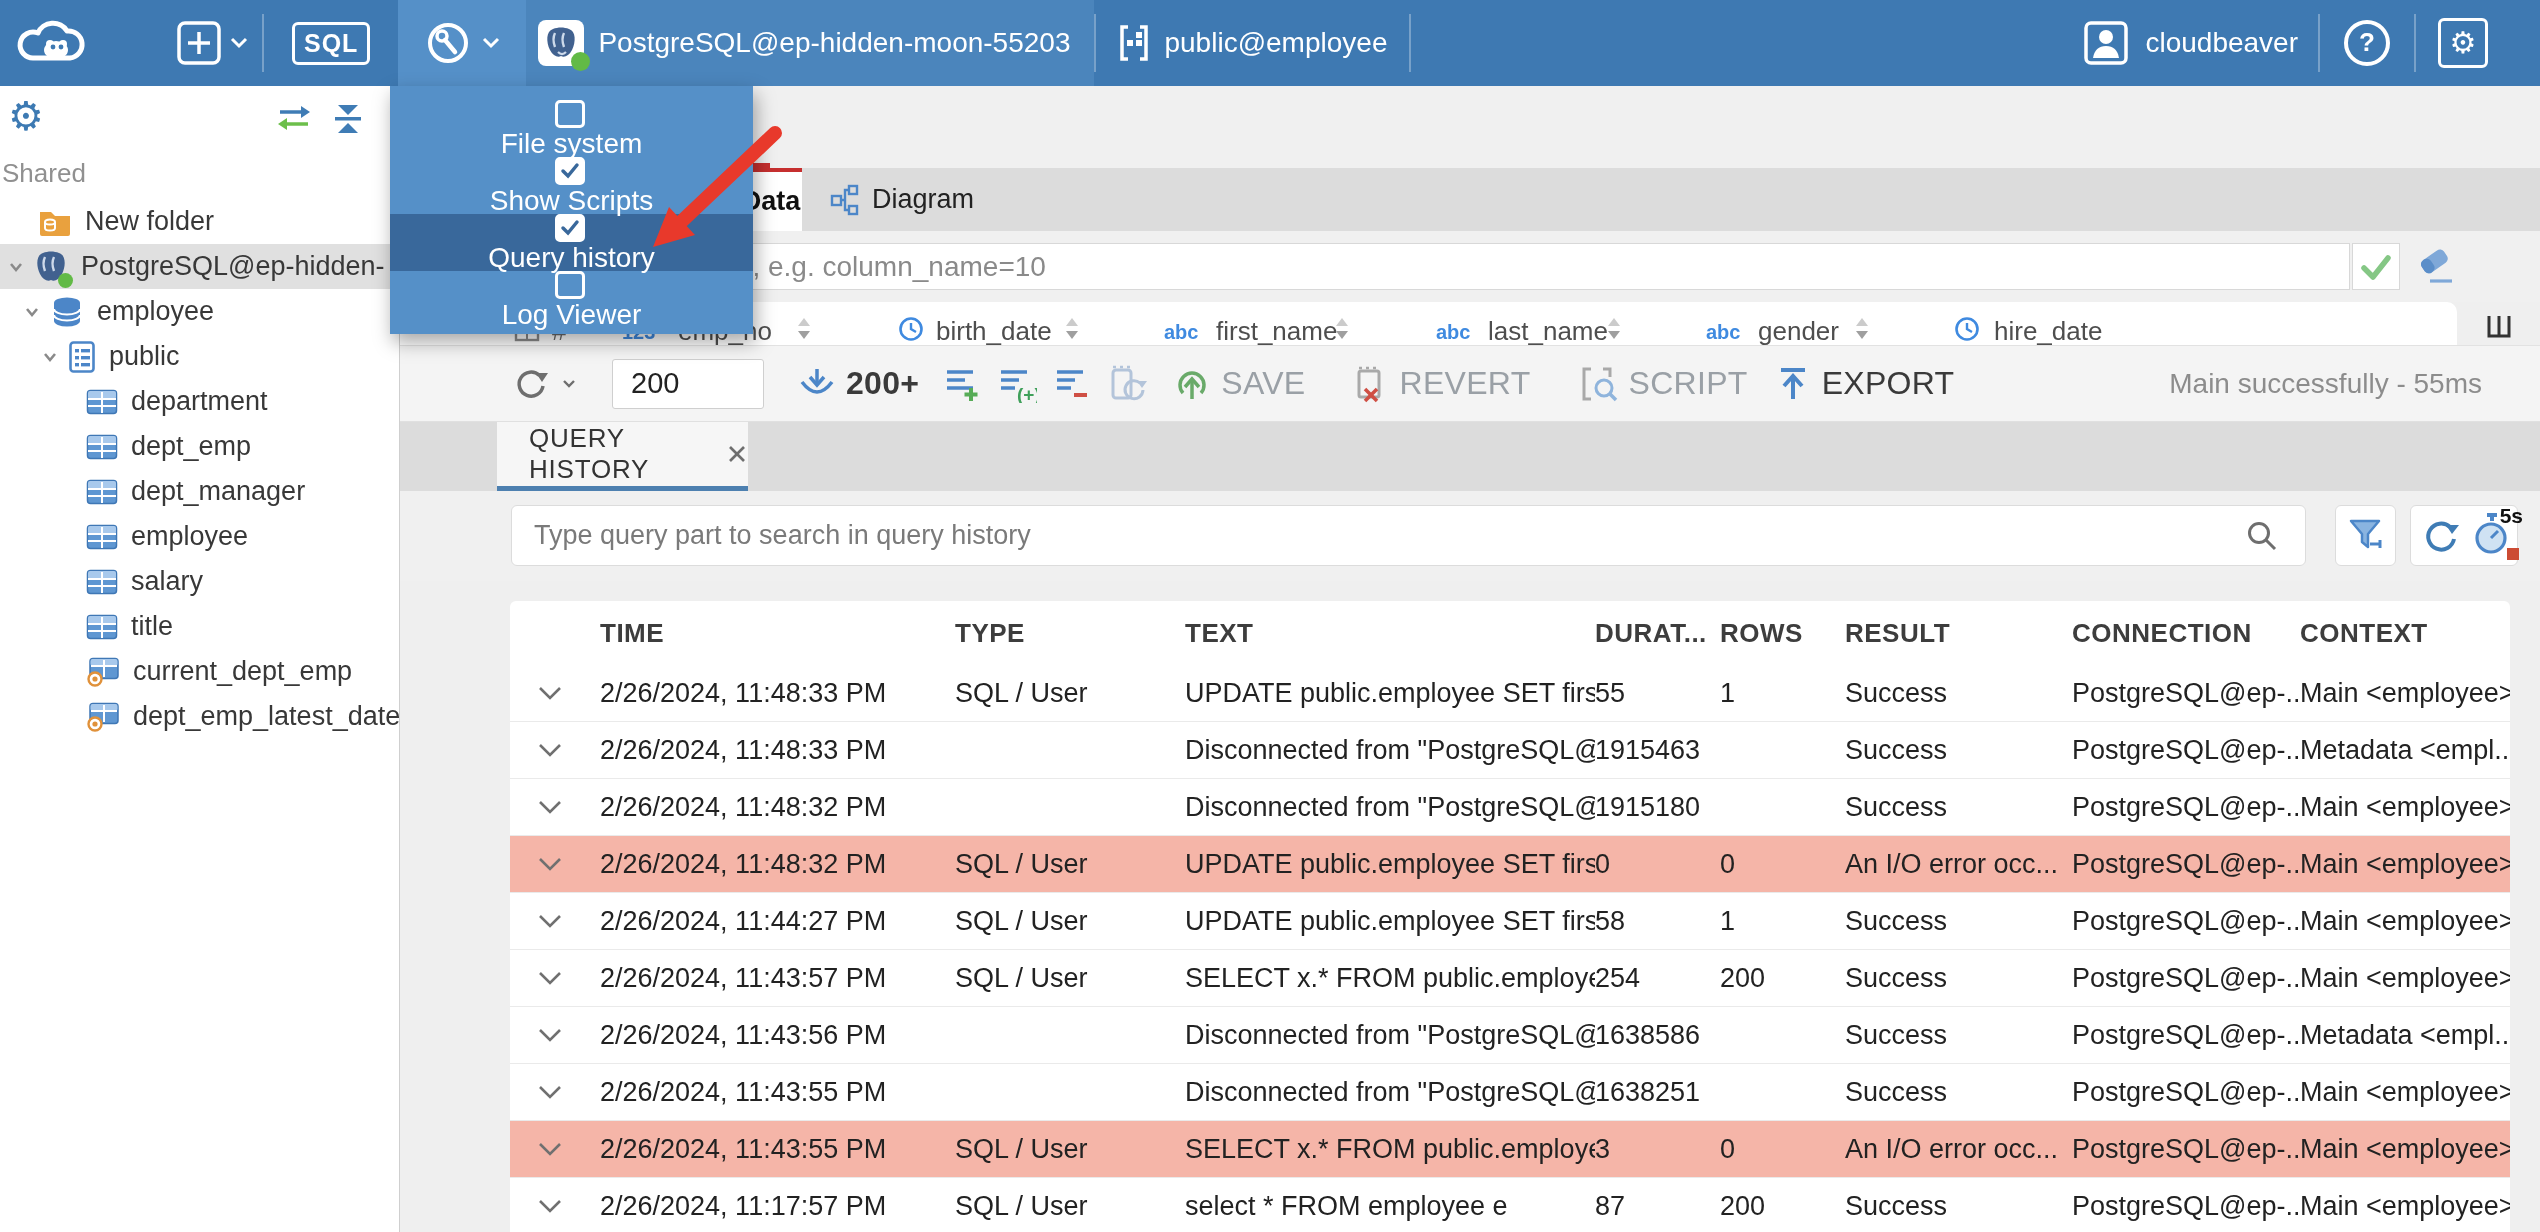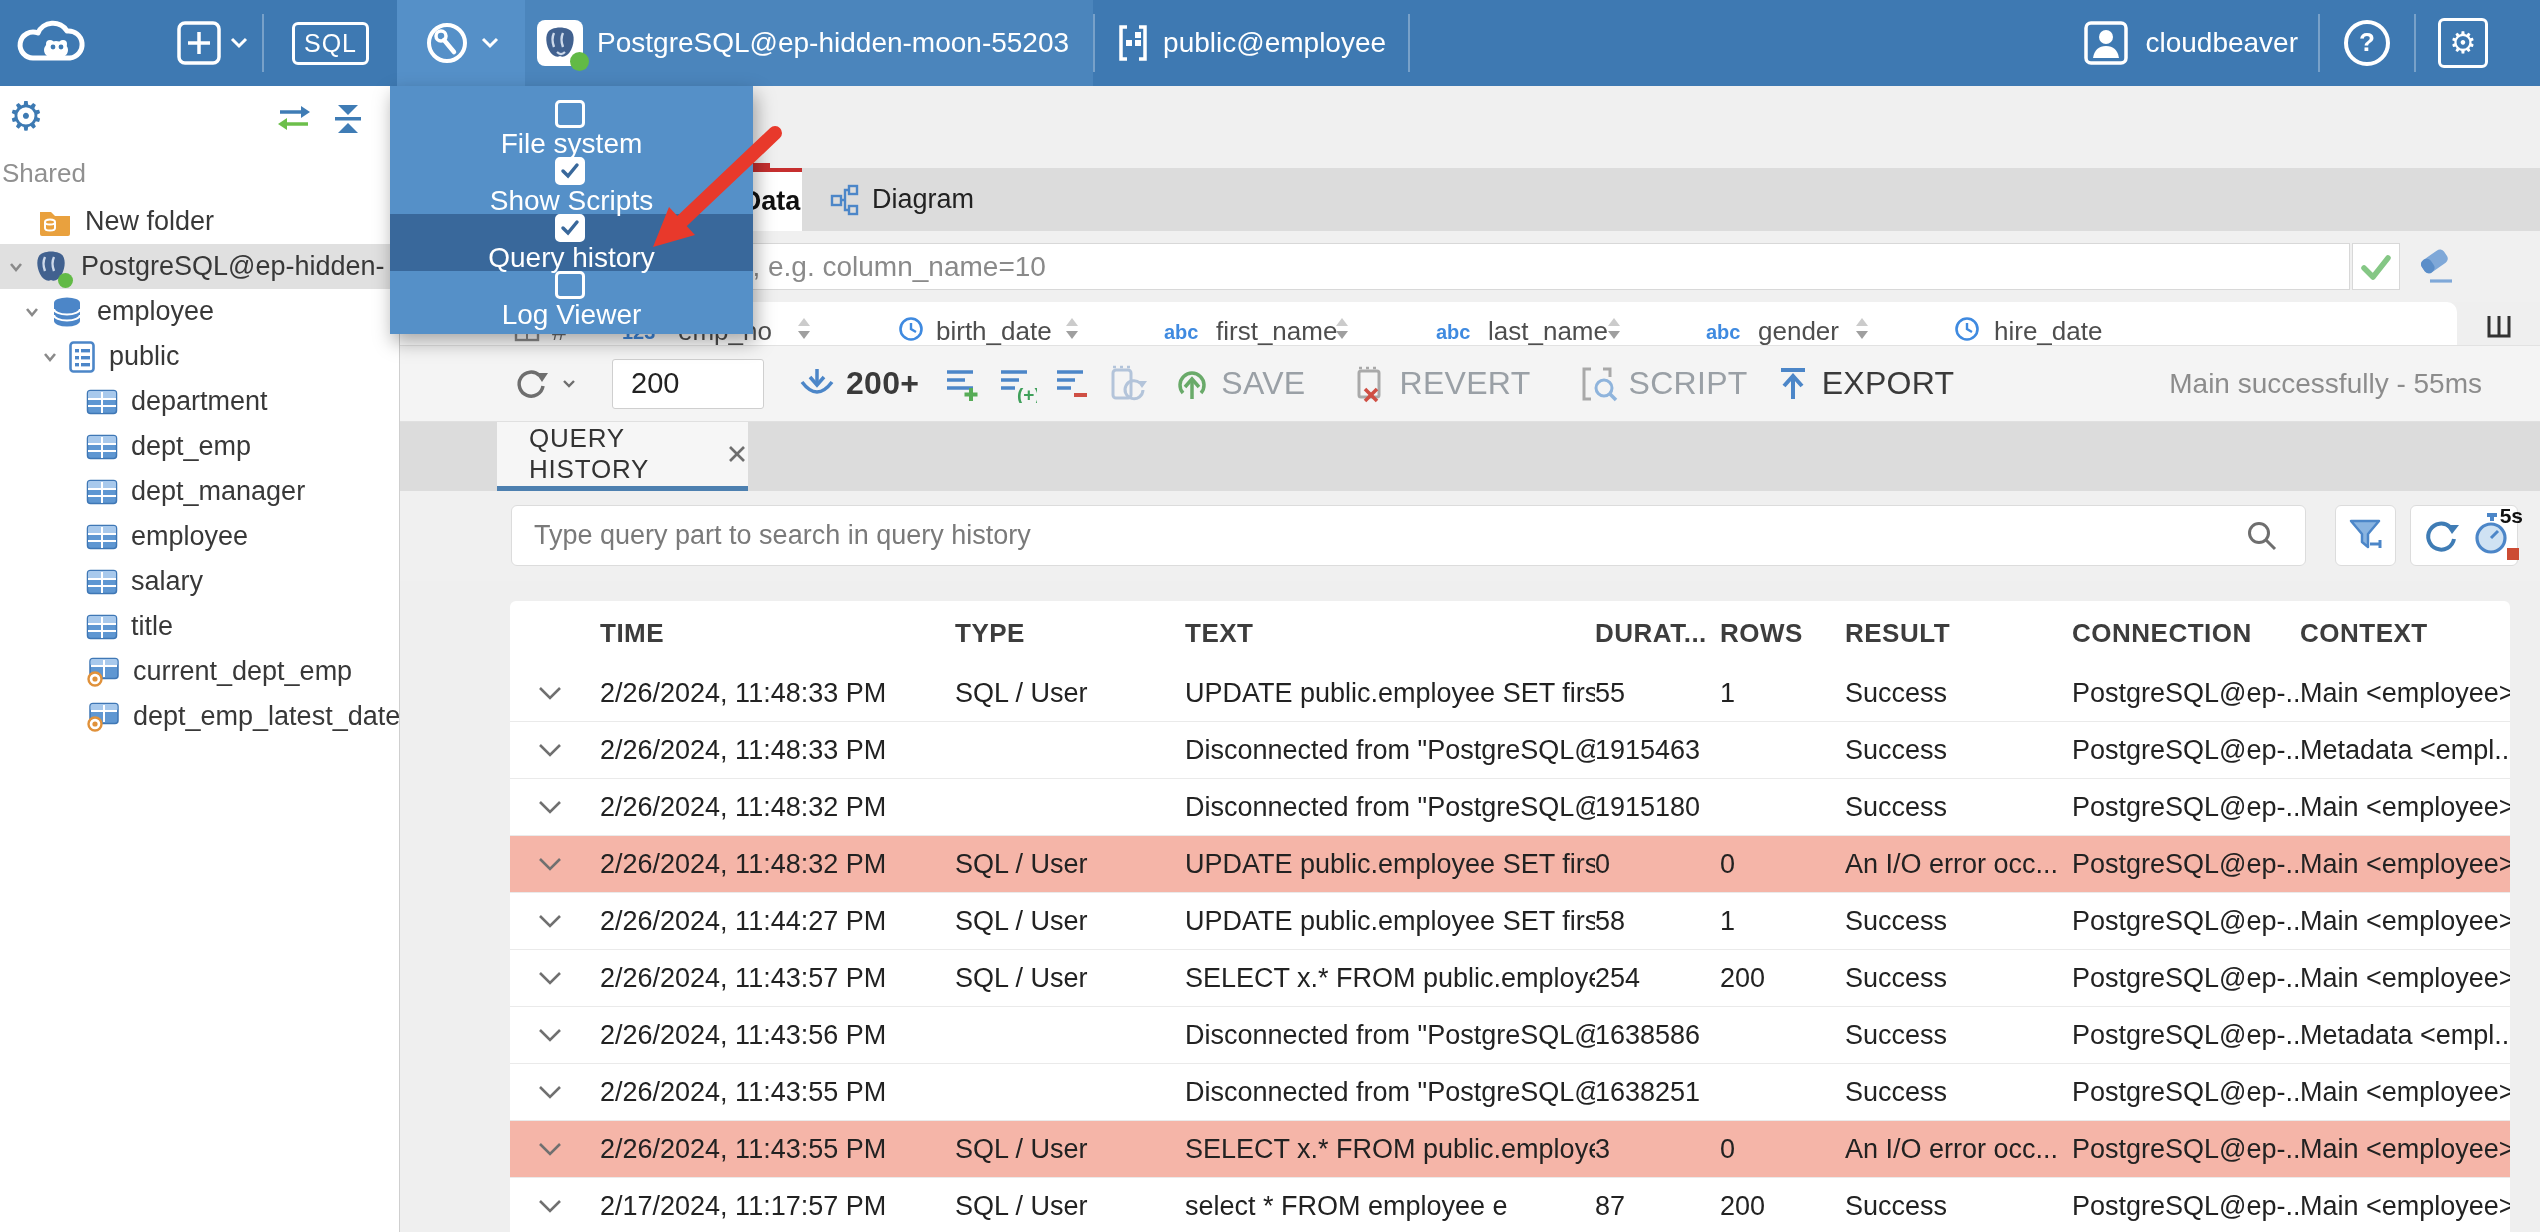--- a/index.html
+++ b/index.html
@@ -8,21 +8,21 @@
          font-family:"Liberation Sans", sans-serif; color:#222; }
   svg { display:block; }
 
   
   .topbar { position:absolute; left:0; top:0; width:2540px; height:86px;
             background:#3e79b2; display:flex; align-items:center; z-index:40; }
   .tb-left { display:flex; align-items:center; height:100%; }
   .tb-logo { margin-left:16px; width:70px; }
   .tb-btn { display:flex; align-items:center; gap:8px; height:100%; padding:0 14px; }
   .tb-divider { width:2px; height:58px; background:rgba(255,255,255,.3); }
-  .sql-box { border:3px solid #fff; border-radius:6px; color:#fff; font-weight:normal;
+  .sql-box { border:3px solid #fff; border-radius:6px; color:#fff; font-weight:bold;
              font-size:25px; padding:4px 9px; letter-spacing:1px; }
   .tools-btn { background:#5590c8; height:100%; display:flex; align-items:center;
                gap:10px; padding:0 26px; margin-left:14px; }
   .conn-item { background:#4b85bc; height:100%; display:flex; align-items:center;
                gap:14px; padding:0 24px 0 12px; }
   .pg-badge { position:relative; width:46px; height:46px; background:#fff; border-radius:8px;
               display:flex; align-items:center; justify-content:center; }
   .pg-dot { position:absolute; right:-6px; bottom:-5px; width:19px; height:19px;
             border-radius:50%; background:#62ba46; }
   .tb-label { color:#fff; font-size:28px; }
@@ -839,21 +839,21 @@
       <div class="c">An I/O error occ...</div>
       <div class="c">PostgreSQL@ep-...</div>
       <div class="c">Main &lt;employee&gt;</div>
     </div>
     <div class="qgrid qrow">
       <div class="c chev-cell">
           <svg width="24" height="15" viewBox="0 0 24 15">
             <polyline points="2,2 12,12 22,2" fill="none" stroke="#707070" stroke-width="2.6"></polyline>
           </svg>
         </div>
-      <div class="c">2/17/2024, 11:17:57 PM</div>
+      <div class="c">2/26/2024, 11:17:57 PM</div>
       <div class="c">SQL / User</div>
       <div class="c">select * FROM employee e</div>
       <div class="c">87</div>
       <div class="c">200</div>
       <div class="c">Success</div>
       <div class="c">PostgreSQL@ep-...</div>
       <div class="c">Main &lt;employee&gt;</div>
     </div>
   </div>
 </div>

